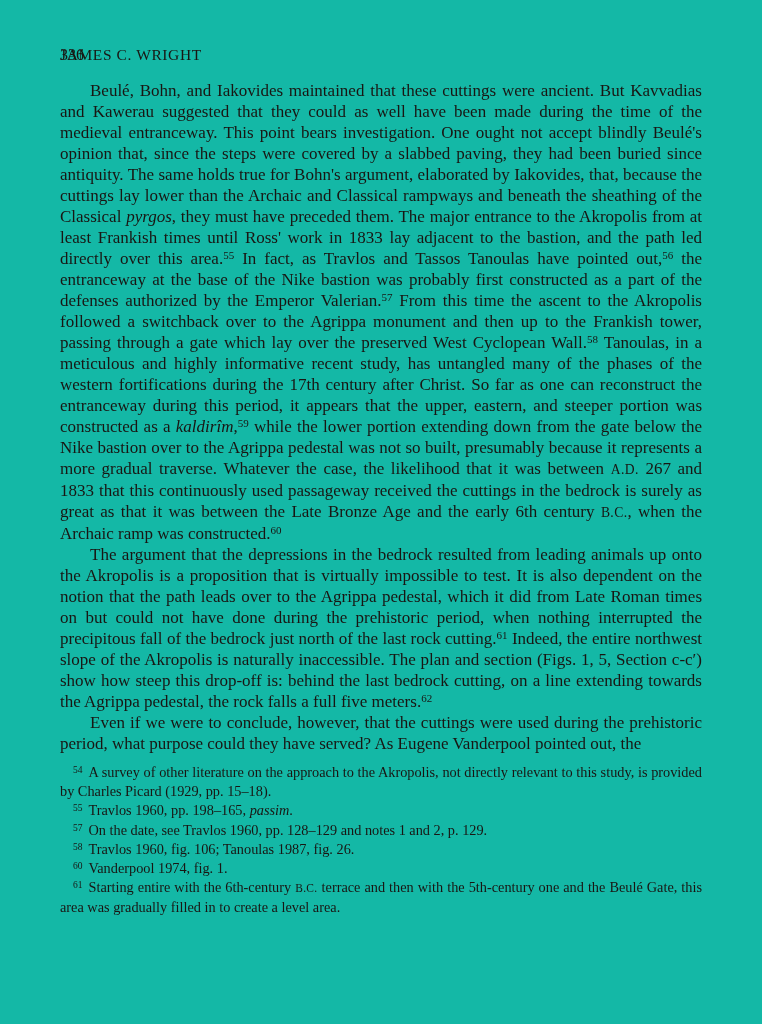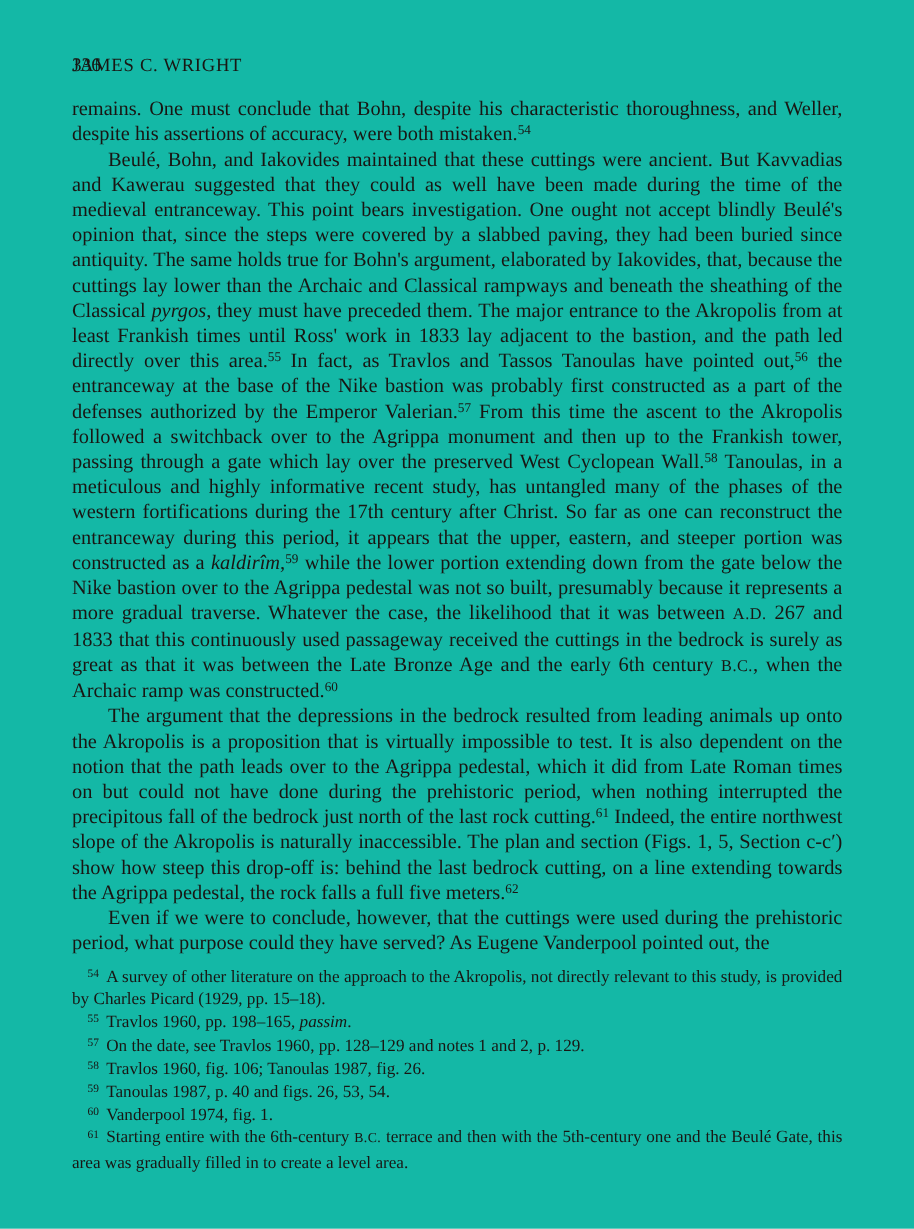--- a/index.html
+++ b/index.html
@@ -70,28 +70,26 @@
 </head>
 <body>
 
 <div class="sheet">
   <header class="running-header">
     <span class="pagenum">336</span>
     <span class="running-head">JAMES C. WRIGHT</span>
   </header>
 
   <main class="bodytext" id="body-paragraphs">
-      <p class="para"><span>remains. One must conclude that Bohn, despite his characteristic thoroughness, and Weller, despite his assertions of accuracy, were both mistaken.</span><sup class="bsup">54</sup></p>
       <p class="para indent"><span>Beulé, Bohn, and Iakovides maintained that these cuttings were ancient. But Kavvadias and Kawerau suggested that they could as well have been made during the time of the medieval entranceway. This point bears investigation. One ought not accept blindly Beulé's opinion that, since the steps were covered by a slabbed paving, they had been buried since antiquity. The same holds true for Bohn's argument, elaborated by Iakovides, that, because the cuttings lay lower than the Archaic and Classical rampways and beneath the sheathing of the Classical </span><span class="it">pyrgos</span><span>, they must have preceded them. The major entrance to the Akropolis from at least Frankish times until Ross' work in 1833 lay adjacent to the bastion, and the path led directly over this area.</span><sup class="bsup">55</sup><span> In fact, as Travlos and Tassos Tanoulas have pointed out,</span><sup class="bsup">56</sup><span> the entranceway at the base of the Nike bastion was probably first constructed as a part of the defenses authorized by the Emperor Valerian.</span><sup class="bsup">57</sup><span> From this time the ascent to the Akropolis followed a switchback over to the Agrippa monument and then up to the Frankish tower, passing through a gate which lay over the preserved West Cyclopean Wall.</span><sup class="bsup">58</sup><span> Tanoulas, in a meticulous and highly informative recent study, has untangled many of the phases of the western fortifications during the 17th century after Christ. So far as one can reconstruct the entranceway during this period, it appears that the upper, eastern, and steeper portion was constructed as a </span><span class="it">kaldirîm</span><span>,</span><sup class="bsup">59</sup><span> while the lower portion extending down from the gate below the Nike bastion over to the Agrippa pedestal was not so built, presumably because it represents a more gradual traverse. Whatever the case, the likelihood that it was between </span><span class="sc">A.D.</span><span> 267 and 1833 that this continuously used passageway received the cuttings in the bedrock is surely as great as that it was between the Late Bronze Age and the early 6th century </span><span class="sc">B.C.</span><span>, when the Archaic ramp was constructed.</span><sup class="bsup">60</sup></p>
       <p class="para indent"><span>The argument that the depressions in the bedrock resulted from leading animals up onto the Akropolis is a proposition that is virtually impossible to test. It is also dependent on the notion that the path leads over to the Agrippa pedestal, which it did from Late Roman times on but could not have done during the prehistoric period, when nothing interrupted the precipitous fall of the bedrock just north of the last rock cutting.</span><sup class="bsup">61</sup><span> Indeed, the entire northwest slope of the Akropolis is naturally inaccessible. The plan and section (Figs. 1, 5, Section c-c′) show how steep this drop-off is: behind the last bedrock cutting, on a line extending towards the Agrippa pedestal, the rock falls a full five meters.</span><sup class="bsup">62</sup></p>
       <p class="para indent"><span>Even if we were to conclude, however, that the cuttings were used during the prehistoric period, what purpose could they have served? As Eugene Vanderpool pointed out, the</span></p>
     </main>
 
   <section class="footnotes" id="footnotes-section">
       <p class="fn"><sup class="fnum">54</sup><span>A survey of other literature on the approach to the Akropolis, not directly relevant to this study, is provided by Charles Picard (1929, pp. 15–18).</span></p>
       <p class="fn"><sup class="fnum">55</sup><span>Travlos 1960, pp. 198–165, </span><span class="it">passim</span><span>.</span></p>
       <p class="fn"><sup class="fnum">57</sup><span>On the date, see Travlos 1960, pp. 128–129 and notes 1 and 2, p. 129.</span></p>
       <p class="fn"><sup class="fnum">58</sup><span>Travlos 1960, fig. 106; Tanoulas 1987, fig. 26.</span></p>
-      <p class="fn"><sup class="fnum">59</sup><span>Tanoulas 1987, p. 40 and figs. 26, 53, 54.</span></p>
       <p class="fn"><sup class="fnum">60</sup><span>Vanderpool 1974, fig. 1.</span></p>
       <p class="fn"><sup class="fnum">61</sup><span>Starting entire with the 6th-century </span><span class="sc">B.C.</span><span> terrace and then with the 5th-century one and the Beulé Gate, this area was gradually filled in to create a level area.</span></p>
     </section>
 </div>
 
 </body></html>

